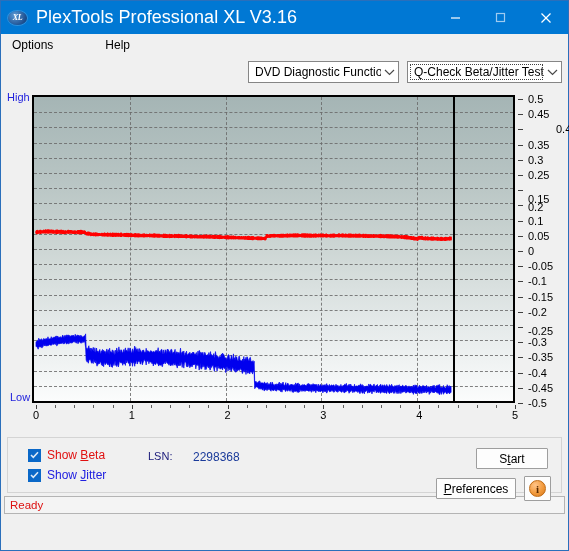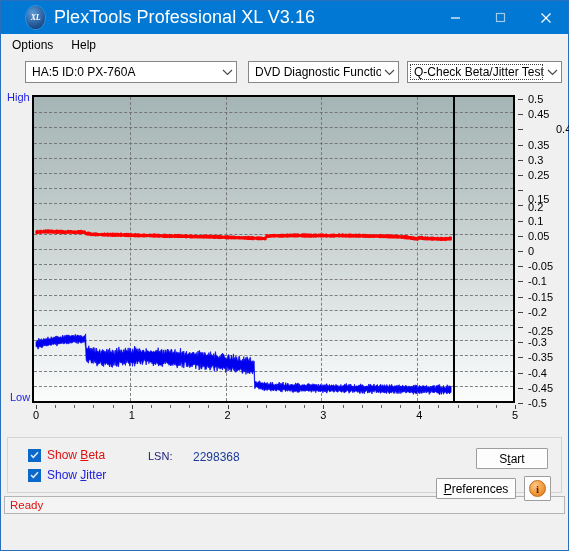--- a/index.html
+++ b/index.html
@@ -26,24 +26,24 @@
 
   
   #titlebar {
     height: 33px;
     background: #0078d4;
     display: flex; align-items: center;
     flex: 0 0 auto;
     position: relative;
   }
   #app-icon {
-    width: 19px; height: 23px;
+    width: 19px; height: 14px;
     border-radius: 50%;
     background: radial-gradient(circle at 35% 30%, #5a9ad6 0%, #1e4f8f 70%, #143866 100%);
-    margin-left: 25px;
+    margin-left: 7px;
     display: flex; align-items: center; justify-content: center;
     color: #ffffff;
     font-size: 8px; font-weight: bold; font-style: italic;
     font-family: "Liberation Serif", serif;
     letter-spacing: -0.3px;
     box-shadow: 0 0 0 1px rgba(255,255,255,0.18);
     flex: 0 0 auto;
   }
   #title-text {
     color: #ffffff;
@@ -64,20 +64,21 @@
   }
   .win-btn svg { display: block; }
 
   
   #menubar {
     height: 22px;
     background: #f0f0f0;
     display: flex; align-items: center;
     padding-left: 7px;
     flex: 0 0 auto;
+    gap: 34px;
   }
   .menu-item {
     font-size: 12px;
     color: #000000;
     padding: 2px 9px 3px 4px;
     margin-right: 5px;
     cursor: default;
     white-space: nowrap;
   }
 
@@ -326,28 +327,20 @@
     </div>
   </div>
 
   <div id="menubar">
     <div class="menu-item">Options</div>
     <div class="menu-item">Help</div>
   </div>
 
   <div id="toolbar">
 
-    <div class="combo" id="combo-drive">
-      <div class="combo-text">HA:5 ID:0  PX-760A</div>
-      <div class="combo-arrow">
-        <svg width="11" height="8" viewBox="0 0 11 8">
-            <polyline points="1,2 5.5,6.5 10,2" fill="none" stroke="#4a4a4a" stroke-width="1.2"></polyline>
-          </svg>
-      </div>
-    </div>
 
     <div class="combo" id="combo-func">
       <div class="combo-text">DVD Diagnostic Functions</div>
       <div class="combo-arrow">
         <svg width="11" height="8" viewBox="0 0 11 8">
             <polyline points="1,2 5.5,6.5 10,2" fill="none" stroke="#4a4a4a" stroke-width="1.2"></polyline>
           </svg>
       </div>
     </div>
 

